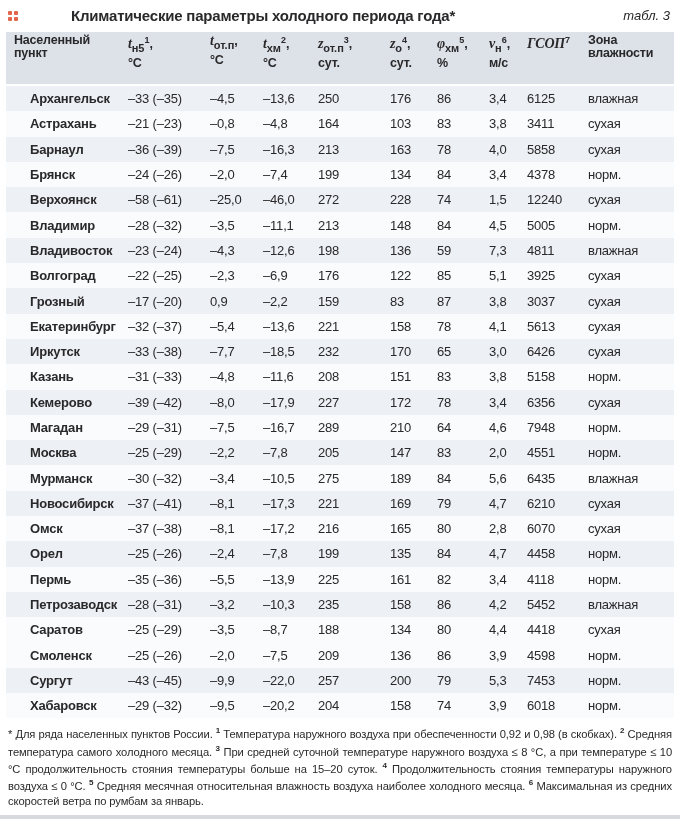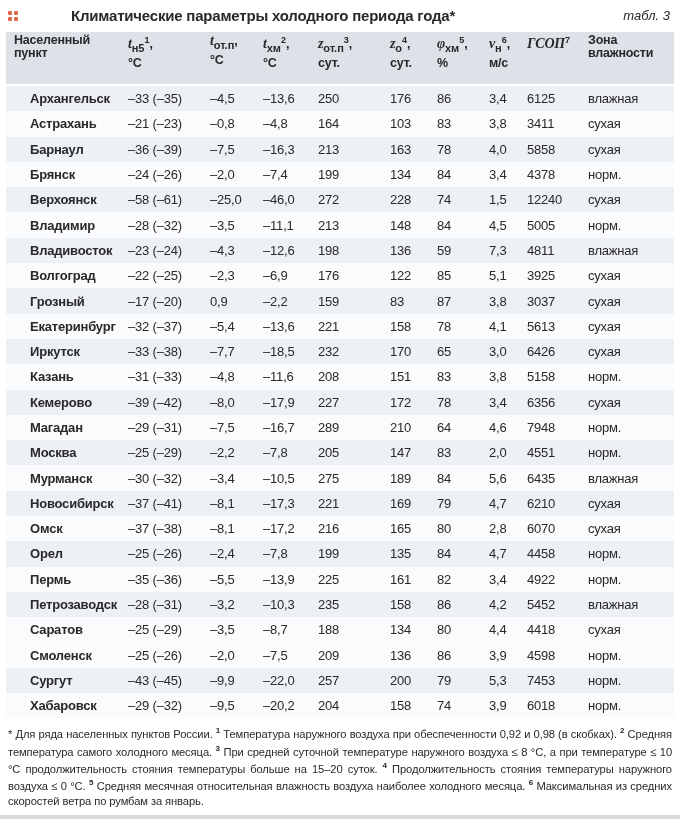--- a/index.html
+++ b/index.html
@@ -323,21 +323,21 @@
           </tr>
           <tr class="even">
             <td>Пермь</td>
             <td>–35 (–36)</td>
             <td>–5,5</td>
             <td>–13,9</td>
             <td>225</td>
             <td>161</td>
             <td>82</td>
             <td>3,4</td>
-            <td>4922</td>
+            <td>4118</td>
             <td>норм.</td>
           </tr>
           <tr class="odd">
             <td>Петрозаводск</td>
             <td>–28 (–31)</td>
             <td>–3,2</td>
             <td>–10,3</td>
             <td>235</td>
             <td>158</td>
             <td>86</td>

